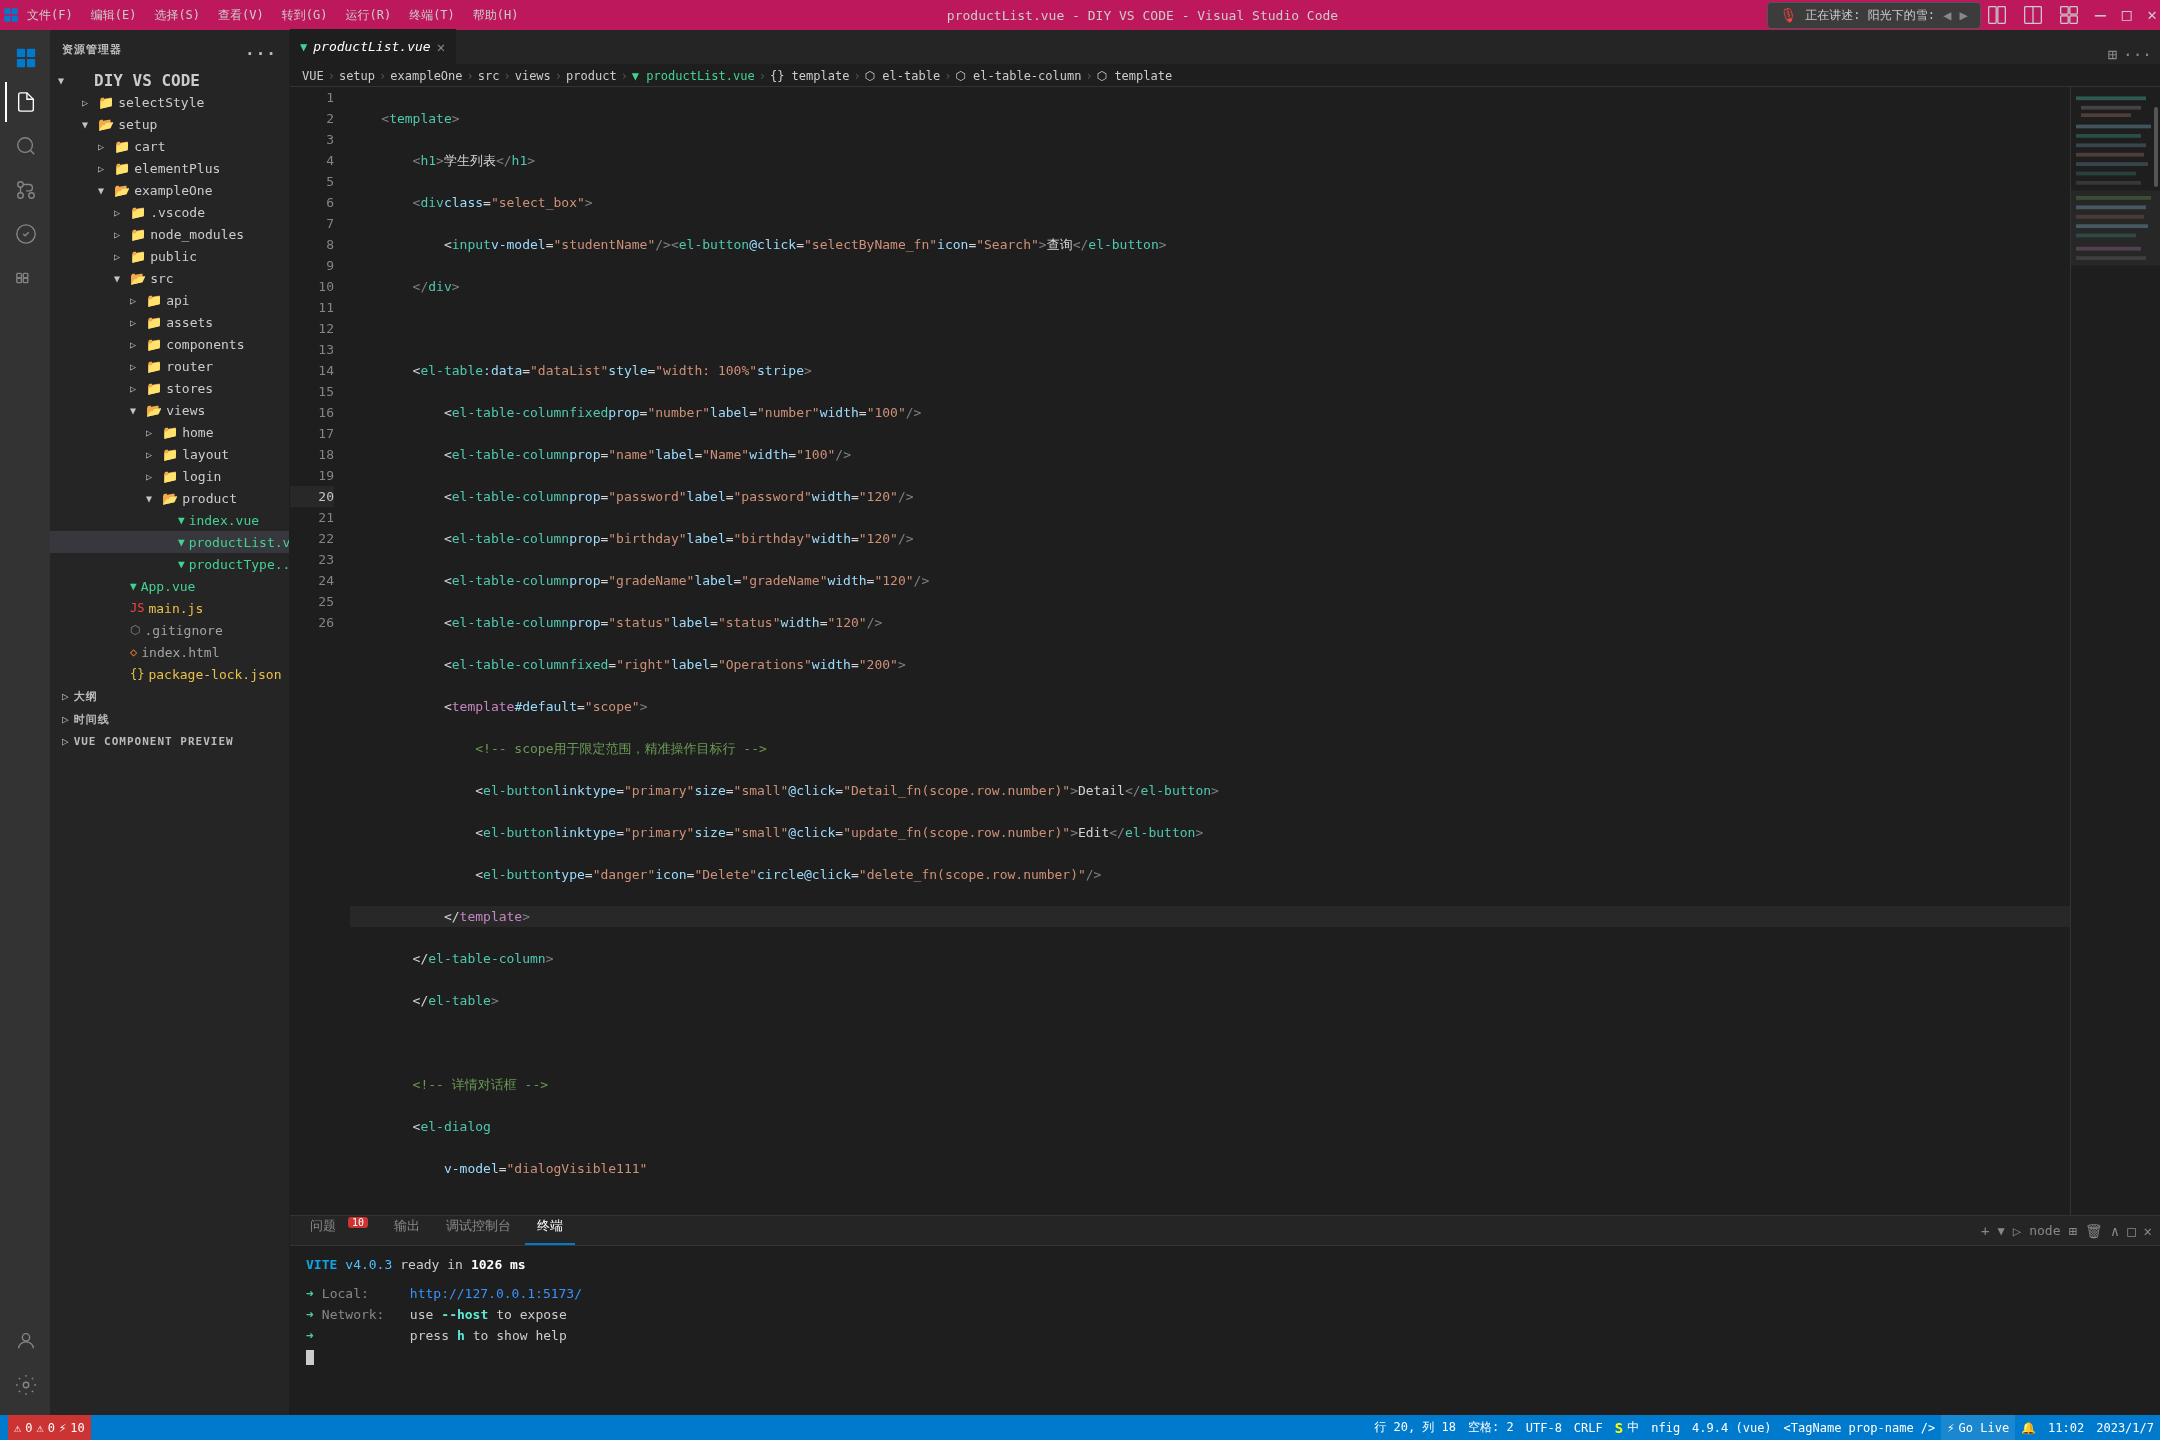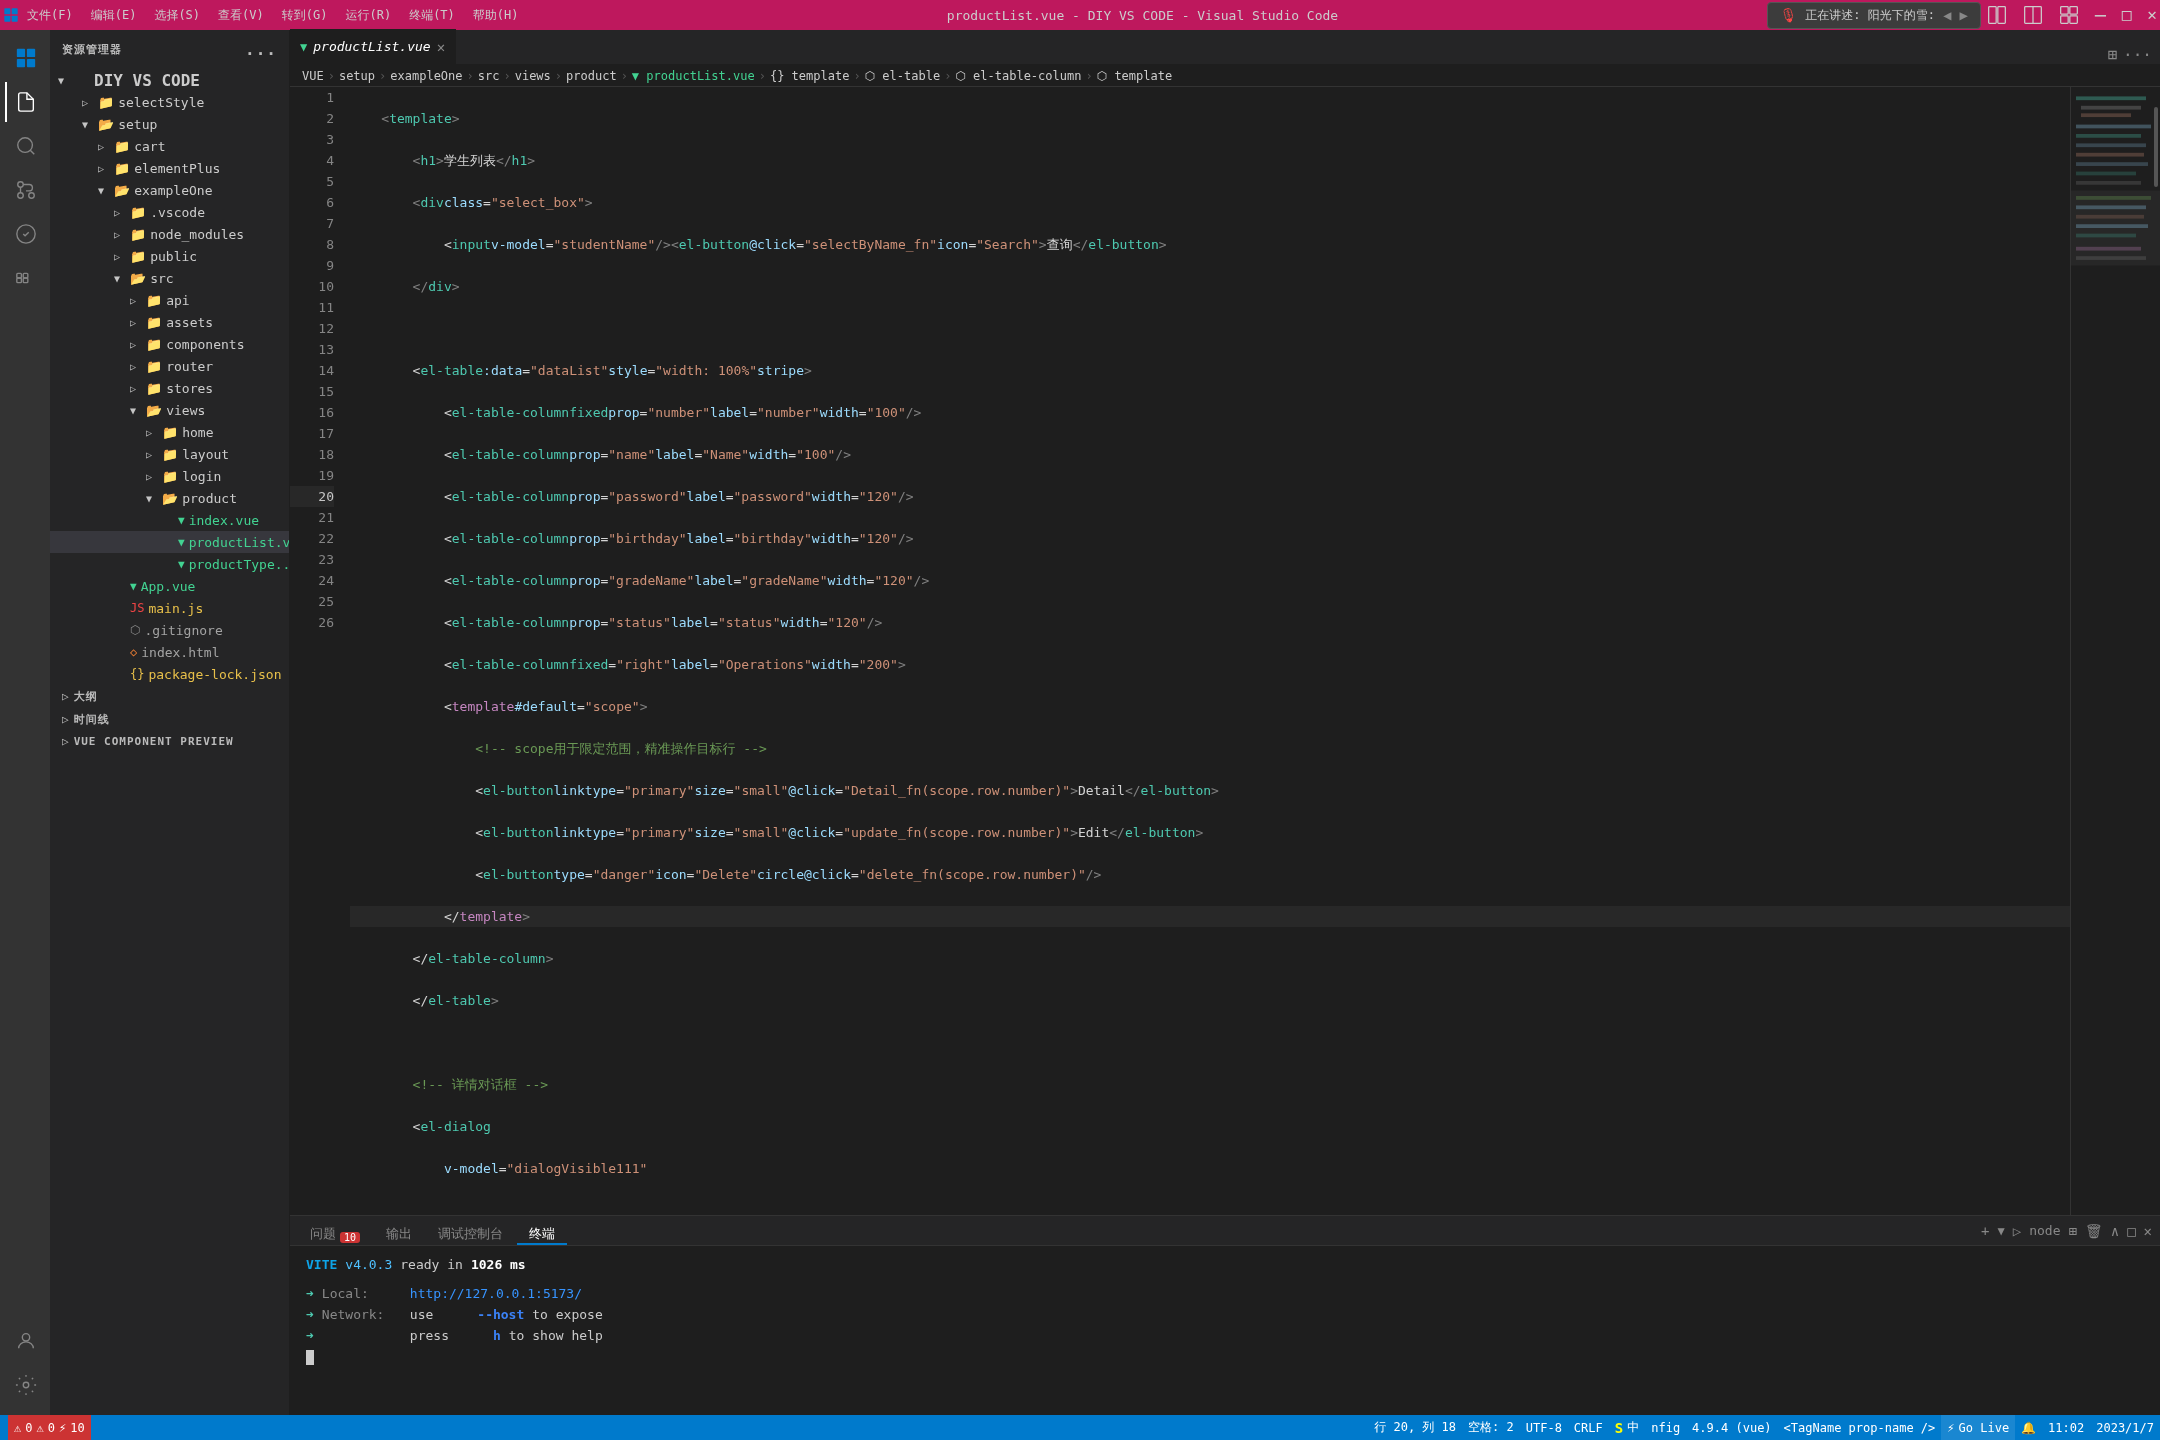--- a/index.html
+++ b/index.html
@@ -252,24 +252,25 @@
       height: 30px;
       border-bottom: 1px solid #333;
       padding: 0 8px;
       gap: 2px;
     }
     .panel-tab {
       padding: 0 12px;
       height: 28px;
       cursor: pointer;
       display: flex;
-      align-items: flex-end;
+      align-items: flex-start;
       font-size: 13px;
       color: #888;
       border-bottom: 2px solid transparent;
+      gap: 8px;
     }
     .panel-tab.active {
       color: white;
       border-bottom: 2px solid #007acc;
     }
     .panel-tab-badge {
       background: #cc3333;
       color: white;
       font-size: 10px;
       border-radius: 3px;
@@ -288,21 +289,21 @@
       padding: 8px 16px;
       font-size: 13px;
       line-height: 21px;
       overflow: auto;
       color: #cccccc;
       font-family: 'Consolas', monospace;
     }
     .terminal-line { display: flex; align-items: baseline; gap: 8px; }
     .arrow-green { color: #4ec9b0; }
     .terminal-link { color: #3794ff; }
-    .terminal-bold { color: #3b82f6; font-weight: bold; margin-left: 36px; }
+    .terminal-bold { color: #5eead4; font-weight: bold; }
     .terminal-cursor {
       display: inline-block;
       width: 8px;
       height: 15px;
       background: #cccccc;
       vertical-align: middle;
     }
     .vite-label { color: #0ea5e9; font-weight: bold; }
     .vite-version { color: #4fc1ff; }
     .ready-text { color: #cccccc; }

